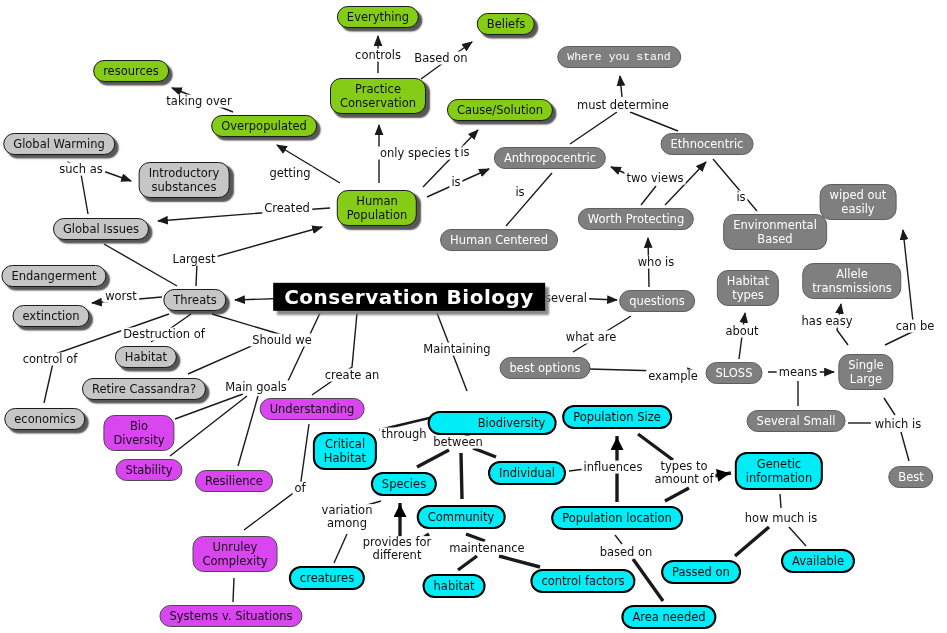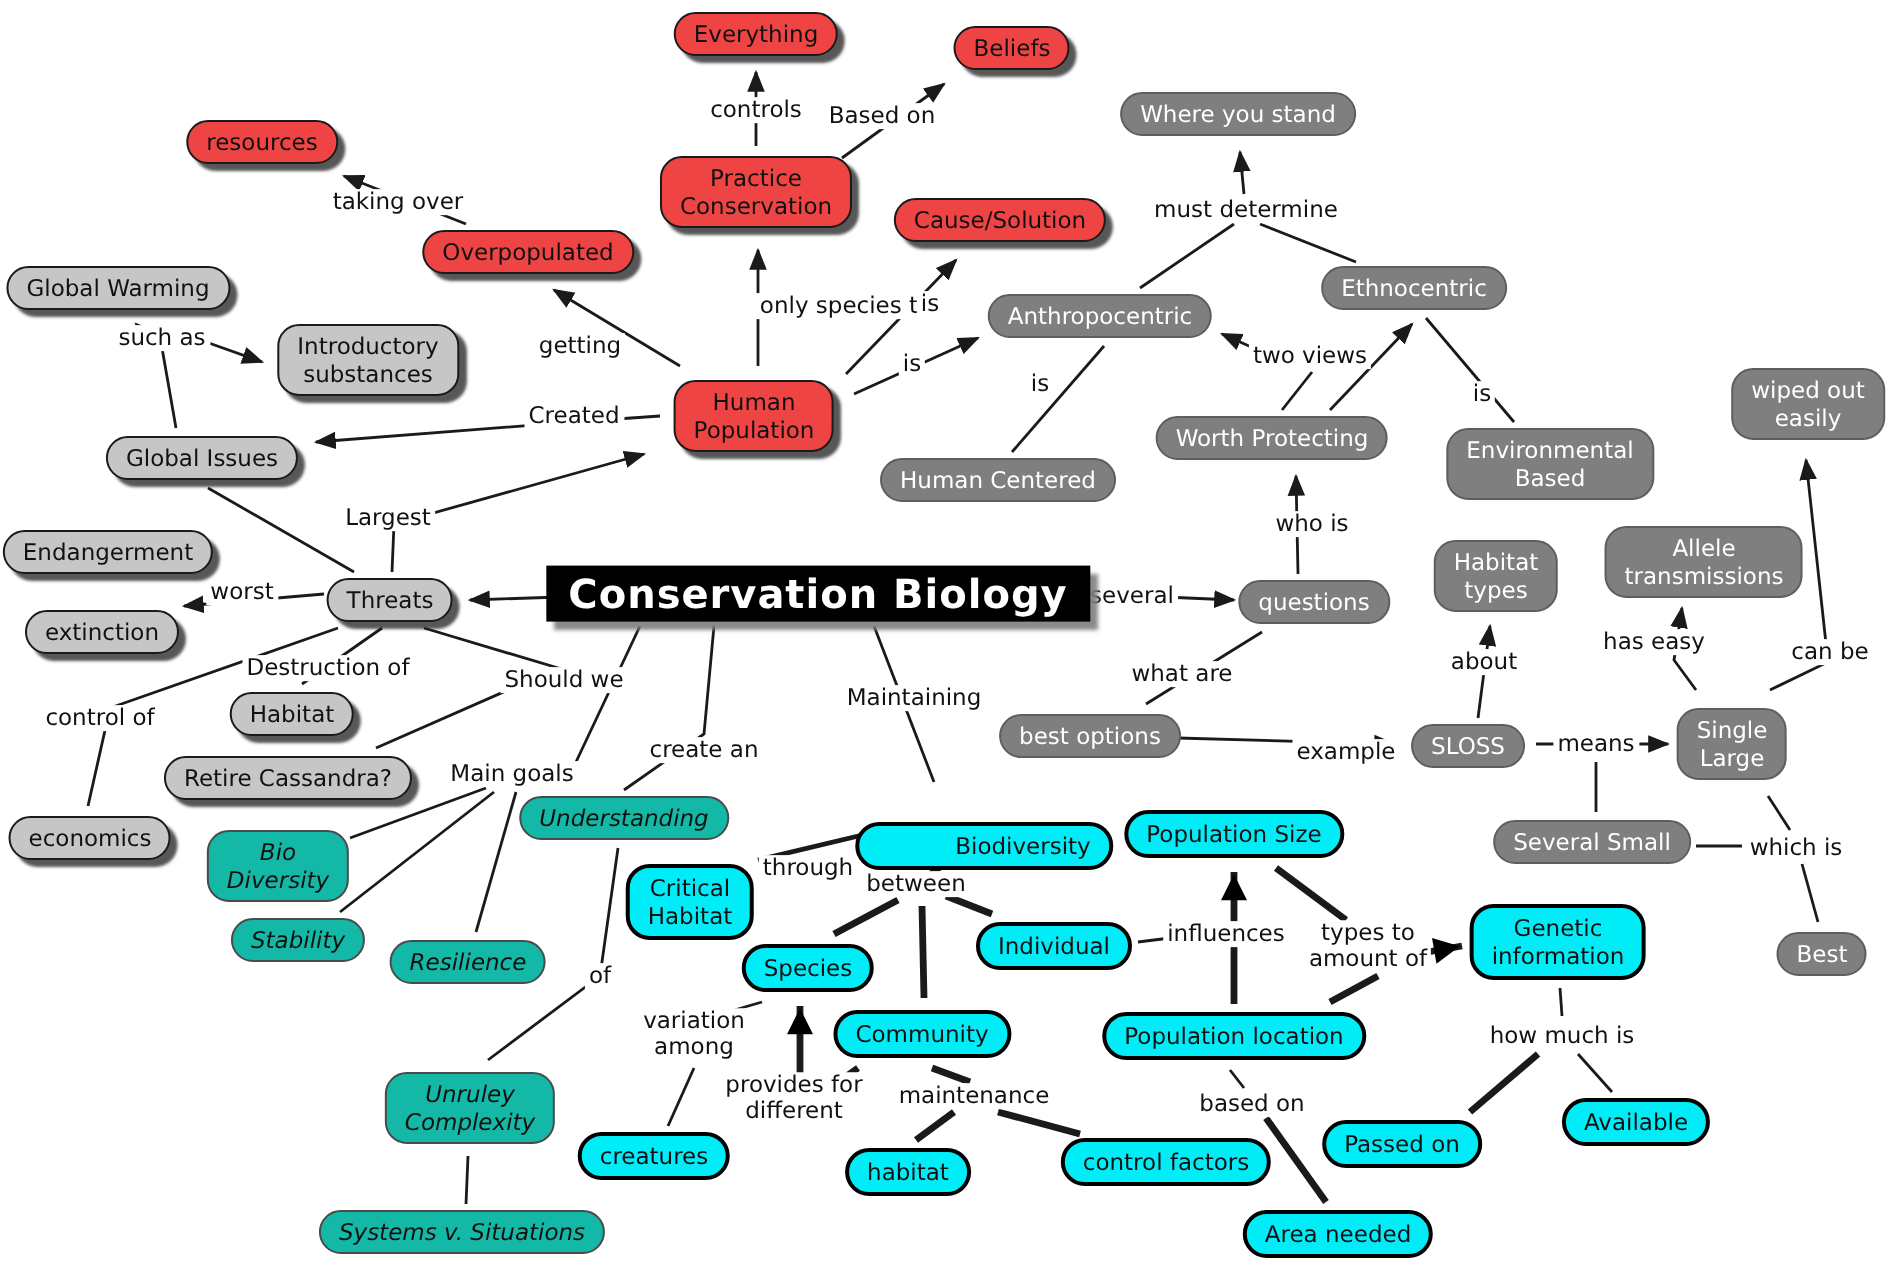--- a/index.html
+++ b/index.html
@@ -5,24 +5,24 @@
   html,body{margin:0;padding:0;background:#fff;}
   #canvas{position:relative;width:947px;height:633px;background:#ffffff;
           font-family:"DejaVu Sans","Liberation Sans",sans-serif;overflow:hidden;}
   #edge-layer{position:absolute;left:0;top:0;z-index:1;}
   .edge-label{position:absolute;z-index:2;transform:translate(-50%,-50%);
               background:#ffffff;color:#111;font-size:11.5px;line-height:1.12;
               text-align:center;white-space:pre;padding:0 2px;}
   .node{position:absolute;z-index:3;transform:translate(-50%,-50%);
         white-space:pre;text-align:center;font-size:11.5px;line-height:1.22;
         padding:3px 9px;border-radius:11px;color:#111;border:1px solid #1a1a1a;}
-  .node.white{background:#ef4444;box-shadow:3.5px 3.5px 1.5px rgba(40,40,40,.78);}
+  .node.white{background:#84cc16;box-shadow:3.5px 3.5px 1.5px rgba(40,40,40,.78);}
   .node.lightgray{background:#c6c6c6;box-shadow:3.5px 3.5px 1.5px rgba(40,40,40,.78);}
   .node.darkgray{background:#7f7f7f;color:#fff;border-color:#5e5e5e;}
-  .node.pale{background:#14b8a6;border-color:#4a4a4a;font-style:italic;}
+  .node.pale{background:#d946ef;border-color:#4a4a4a;}
   .node.cyan{background:#00edf7;border:2.8px solid #000;border-radius:12px;}
   .node.title{background:#000;color:#fff;font-weight:bold;font-size:20px;
               border:none;border-radius:0;padding:2px 11px;
               box-shadow:4px 4px 2px rgba(125,125,125,.9);letter-spacing:.5px;}
 </style>
 </head>
 <body>
 
 <div id="canvas">
   <svg id="edge-layer" width="947" height="633">
@@ -158,32 +158,32 @@
     <div class="node lightgray" style="left: 59px; top: 144px;">Global Warming</div>
     <div class="node lightgray" style="left: 184px; top: 180px;">Introductory
 substances</div>
     <div class="node lightgray" style="left: 101px; top: 229px;">Global Issues</div>
     <div class="node lightgray" style="left: 54px; top: 276px;">Endangerment</div>
     <div class="node lightgray" style="left: 51px; top: 316px;">extinction</div>
     <div class="node lightgray" style="left: 195px; top: 300px;">Threats</div>
     <div class="node lightgray" style="left: 146px; top: 357px;">Habitat</div>
     <div class="node lightgray" style="left: 144px; top: 389px;">Retire Cassandra?</div>
     <div class="node lightgray" style="left: 45px; top: 419px;">economics</div>
-    <div class="node darkgray" style="left: 619px; top: 57px;">Where you stand</div>
+    <div class="node darkgray" style="left: 619px; top: 57px; font-family: Liberation Mono, monospace;">Where you stand</div>
     <div class="node darkgray" style="left: 550px; top: 158px;">Anthropocentric</div>
     <div class="node darkgray" style="left: 707px; top: 144px;">Ethnocentric</div>
     <div class="node darkgray" style="left: 636px; top: 219px;">Worth Protecting</div>
     <div class="node darkgray" style="left: 499px; top: 240px;">Human Centered</div>
     <div class="node darkgray" style="left: 775px; top: 232px;">Environmental
 Based</div>
     <div class="node darkgray" style="left: 748px; top: 288px;">Habitat
 types</div>
     <div class="node darkgray" style="left: 852px; top: 281px;">Allele
 transmissions</div>
-    <div class="node darkgray" style="left: 904px; top: 202px;">wiped out
+    <div class="node darkgray" style="left: 858px; top: 202px;">wiped out
 easily</div>
     <div class="node darkgray" style="left: 657px; top: 301px;">questions</div>
     <div class="node darkgray" style="left: 545px; top: 368px;">best options</div>
     <div class="node darkgray" style="left: 734px; top: 373px;">SLOSS</div>
     <div class="node darkgray" style="left: 866px; top: 372px;">Single
 Large</div>
     <div class="node darkgray" style="left: 796px; top: 421px;">Several Small</div>
     <div class="node darkgray" style="left: 911px; top: 477px;">Best</div>
     <div class="node pale" style="left: 312px; top: 409px;">Understanding</div>
     <div class="node pale" style="left: 139px; top: 433px;">Bio

